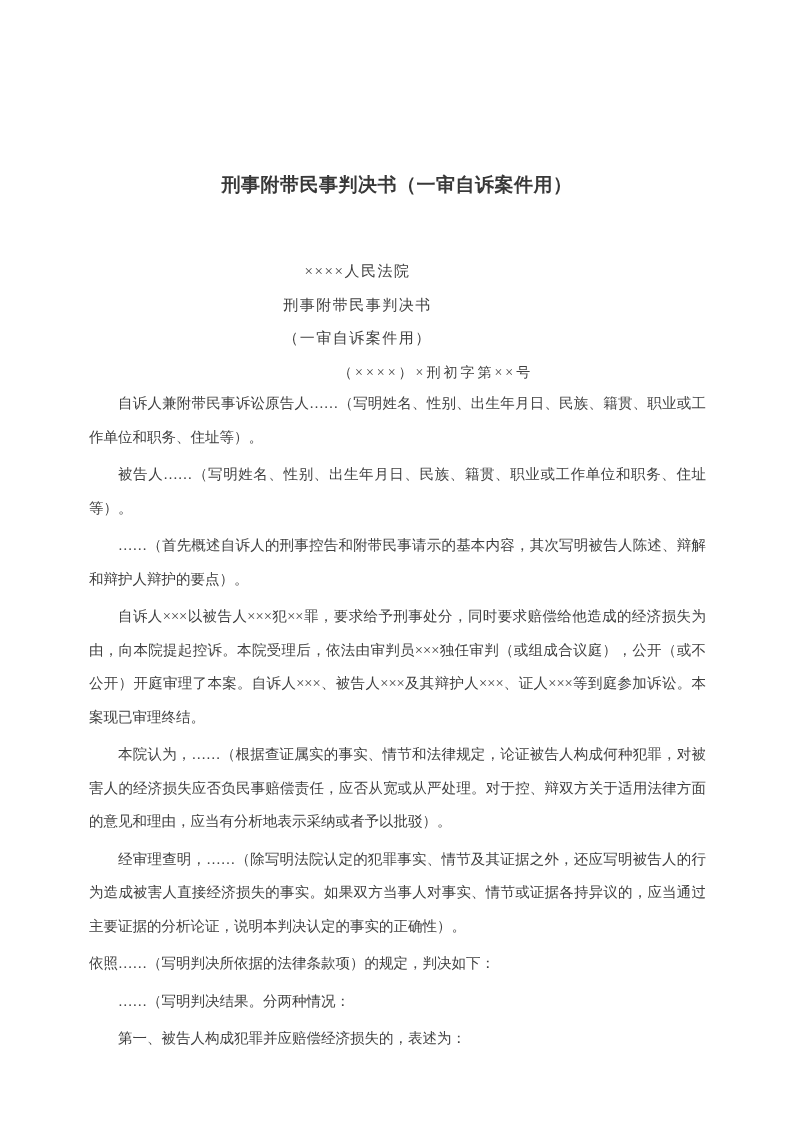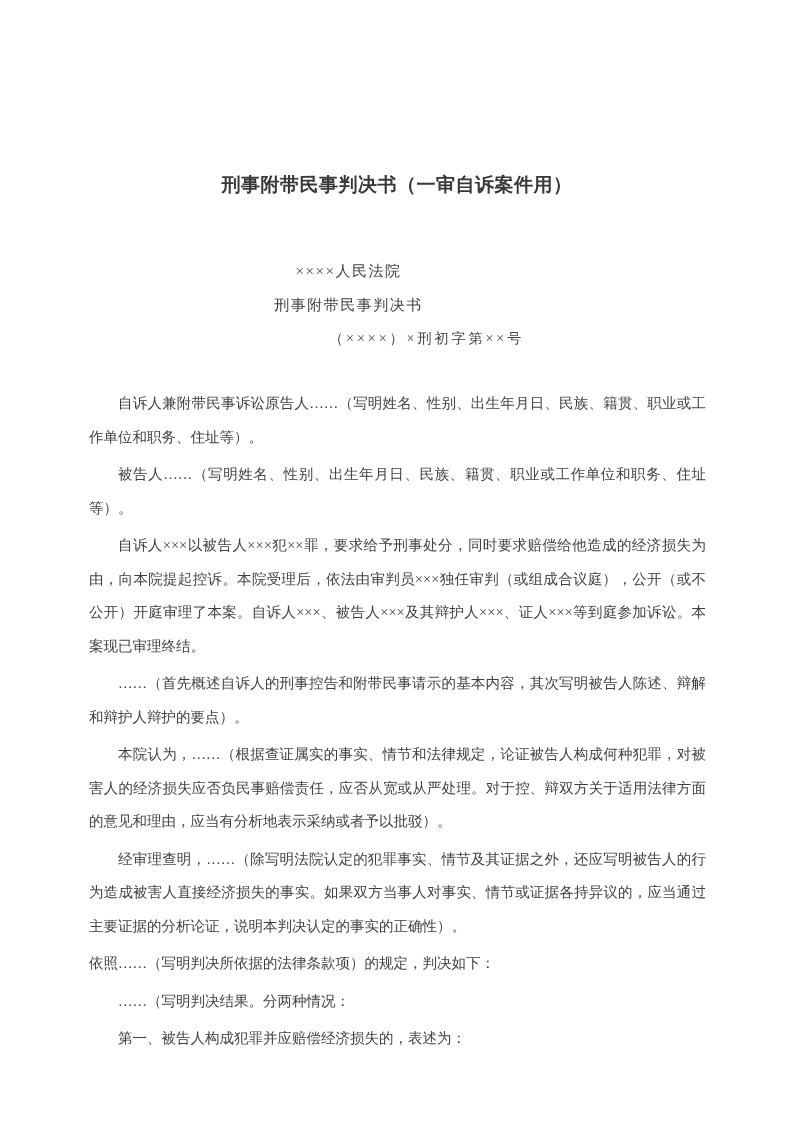--- a/index.html
+++ b/index.html
@@ -24,21 +24,21 @@
     margin: 0;
     text-align: center;
     font-size: 19px;
     font-weight: 700;
     letter-spacing: 0.5px;
     color: #383838;
   }
   .doc-header {
     position: absolute;
     top: 255px;
-    left: 76px;
+    left: 85px;
     width: 545px;
     font-size: 15px;
     line-height: 33.5px;
     letter-spacing: 1.5px;
   }
   .header-line {
     text-align: center;
     white-space: nowrap;
   }
   .case-number {
@@ -70,28 +70,29 @@
 </head>
 <body>
 
 <div class="page">
 
   <h1 class="doc-title">刑事附带民事判决书（一审自诉案件用）</h1>
 
   <div class="doc-header">
     <div class="header-line">××××人民法院</div>
     <div class="header-line">刑事附带民事判决书</div>
+    <div class="header-line">（一审自诉案件用）</div>
     <div class="case-number">（××××）×刑初字第××号</div>
   </div>
 
   <div class="doc-body">
     <p>自诉人兼附带民事诉讼原告人……（写明姓名、性别、出生年月日、民族、籍贯、职业或工作单位和职务、住址等）。</p>
     <p>被告人……（写明姓名、性别、出生年月日、民族、籍贯、职业或工作单位和职务、住址等）。</p>
+    <p>……（首先概述自诉人的刑事控告和附带民事请示的基本内容，其次写明被告人陈述、辩解和辩护人辩护的要点）。</p>
     <p>自诉人×××以被告人×××犯××罪，要求给予刑事处分，同时要求赔偿给他造成的经济损失为由，向本院提起控诉。本院受理后，依法由审判员×××独任审判（或组成合议庭），公开（或不公开）开庭审理了本案。自诉人×××、被告人×××及其辩护人×××、证人×××等到庭参加诉讼。本案现已审理终结。</p>
-    <p>……（首先概述自诉人的刑事控告和附带民事请示的基本内容，其次写明被告人陈述、辩解和辩护人辩护的要点）。</p>
     <p>本院认为，……（根据查证属实的事实、情节和法律规定，论证被告人构成何种犯罪，对被害人的经济损失应否负民事赔偿责任，应否从宽或从严处理。对于控、辩双方关于适用法律方面的意见和理由，应当有分析地表示采纳或者予以批驳）。</p>
     <p>经审理查明，……（除写明法院认定的犯罪事实、情节及其证据之外，还应写明被告人的行为造成被害人直接经济损失的事实。如果双方当事人对事实、情节或证据各持异议的，应当通过主要证据的分析论证，说明本判决认定的事实的正确性）。</p>
     <p class="no-indent">依照……（写明判决所依据的法律条款项）的规定，判决如下：</p>
     <p>……（写明判决结果。分两种情况：</p>
     <p>第一、被告人构成犯罪并应赔偿经济损失的，表述为：</p>
   </div>
 
 </div>
 
 </body></html>

